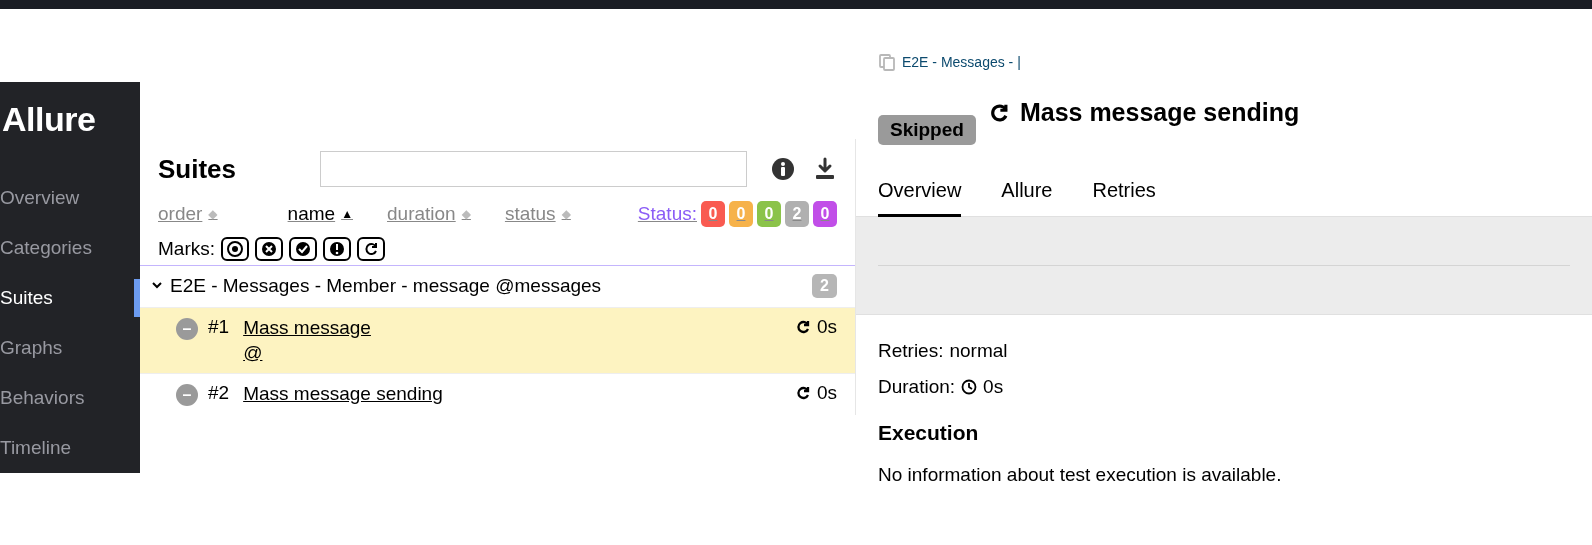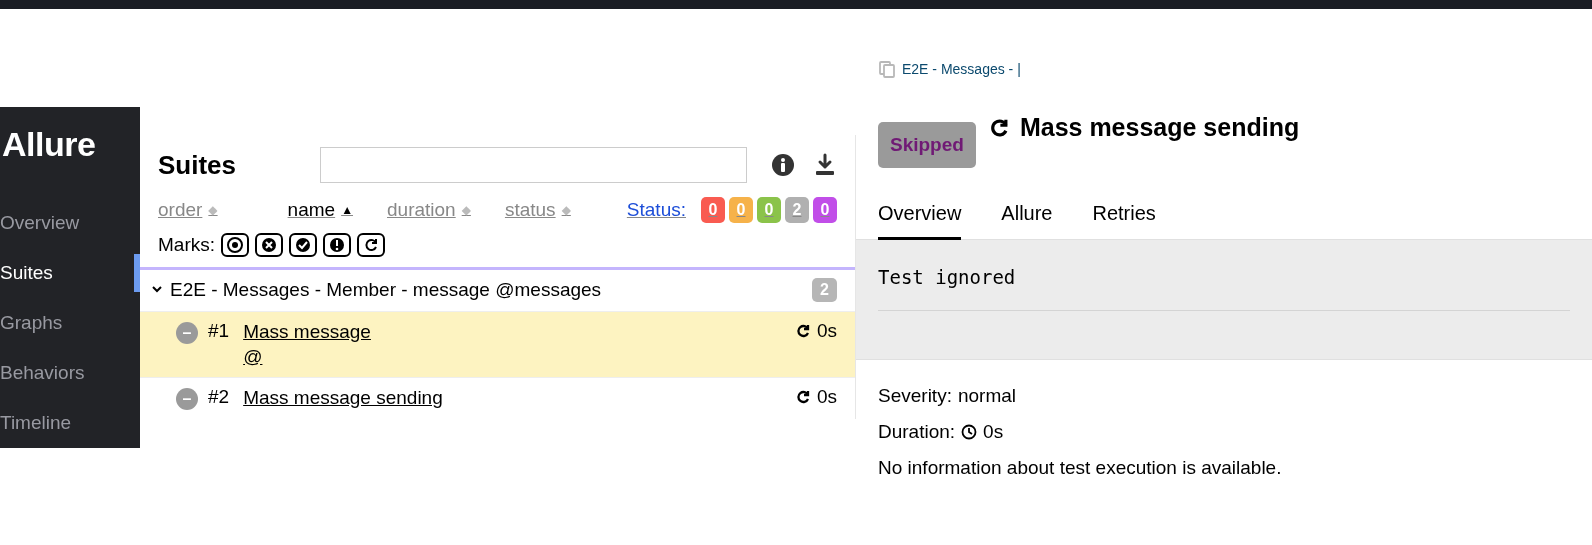--- a/index.html
+++ b/index.html
@@ -111,23 +111,23 @@
     }
     .sort-item.active { color: #000; padding-left: 36px; }
     .sort-caret { font-size: 12px; color: #bbb; }
     .status-pills {
       margin-left: auto;
       display: flex;
       align-items: center;
       gap: 4px;
     }
     .status-label {
-      color: #1d4ed8;
-      font-size: 19px;
-      margin-right: 11px;
+      color: #8b5cf6;
+      font-size: 19px;
+      margin-right: 0;
     }
     .pill {
       min-width: 24px;
       height: 26px;
       border-radius: 5px;
       color: #fff;
       font-weight: 700;
       font-size: 16px;
       display: flex;
       align-items: center;
@@ -135,24 +135,24 @@
       padding: 0 6px;
     }
     .pill.red { background: #f95b51; }
     .pill.orange { background: #f6b24a; }
     .pill.green { background: #8bc34a; }
     .pill.gray { background: #b0b0b0; }
     .pill.purple { background: #c14ee8; }
     .marks-row {
       display: flex;
       align-items: center;
-      padding: 4px 18px 10px 18px;
+      padding: 4px 18px 4px 18px;
       font-size: 19px;
       gap: 6px;
-      border-bottom: 3px solid #c4b5fd;
+      border-bottom: 1px solid #c4b5fd;
     }
     .mark-btn {
       border: 2px solid #000;
       border-radius: 6px;
       width: 28px;
       height: 24px;
       display: flex;
       align-items: center;
       justify-content: center;
       cursor: pointer;
@@ -257,23 +257,23 @@
       margin-bottom: 10px;
     }
     .copy-icon { cursor: pointer; color: #b8b8b8; }
     .test-title-row {
       display: flex;
       align-items: center;
       gap: 12px;
     }
     .status-badge {
       background: #9a9a9a;
-      color: #701a75;
+      color: #000000;
       border-radius: 5px;
-      padding: 12px 12px;
+      padding: 4px 12px;
       font-weight: 800;
       font-size: 19px;
       text-transform: none;
       margin-top: 34px;
     }
     .test-title {
       font-size: 25px;
       font-weight: 800;
       display: flex;
       align-items: center;
@@ -330,20 +330,21 @@
 <body>
 
 <div class="top-strip"></div>
 
 <div class="layout">
 
   <nav class="sidebar">
     <div class="brand">Allure</div>
     <ul class="nav-list">
       <li class="nav-item">Overview</li>
+      <li class="nav-item">Categories</li>
       <li class="nav-item active">Suites</li>
       <li class="nav-item">Graphs</li>
       <li class="nav-item">Behaviors</li>
       <li class="nav-item">Timeline</li>
     </ul>
   </nav>
 
   <section class="center-panel">
     <div class="center-header">
       <div class="center-title">Suites</div>
@@ -498,36 +499,36 @@
       </div>
     </div>
 
     <div class="tabs">
       <div class="tab active">Overview</div>
       <div class="tab">Allure</div>
       <div class="tab">Retries</div>
     </div>
 
     <div class="msg-block">
-      <div>Test ignored</div>
       <div class="msg-divider"></div>
     </div>
 
     <div class="details">
       <div class="det-line">
-        <span>Severity:</span>
+        <span>Retries:</span>
         <span>normal</span>
       </div>
       <div class="det-line">
         <span>Duration:</span>
         <span>
           <svg width="16" height="16" viewBox="0 0 16 16" fill="none" stroke="#000" stroke-width="1.8">
               <circle cx="8" cy="8" r="6.5"></circle>
               <path d="M8 4v4l3 2"></path>
             </svg>
         </span>
         <span>0s</span>
       </div>
+      <div class="exec-head">Execution</div>
       <div>No information about test execution is available.</div>
     </div>
   </section>
 
 </div>
 
 </body></html>

